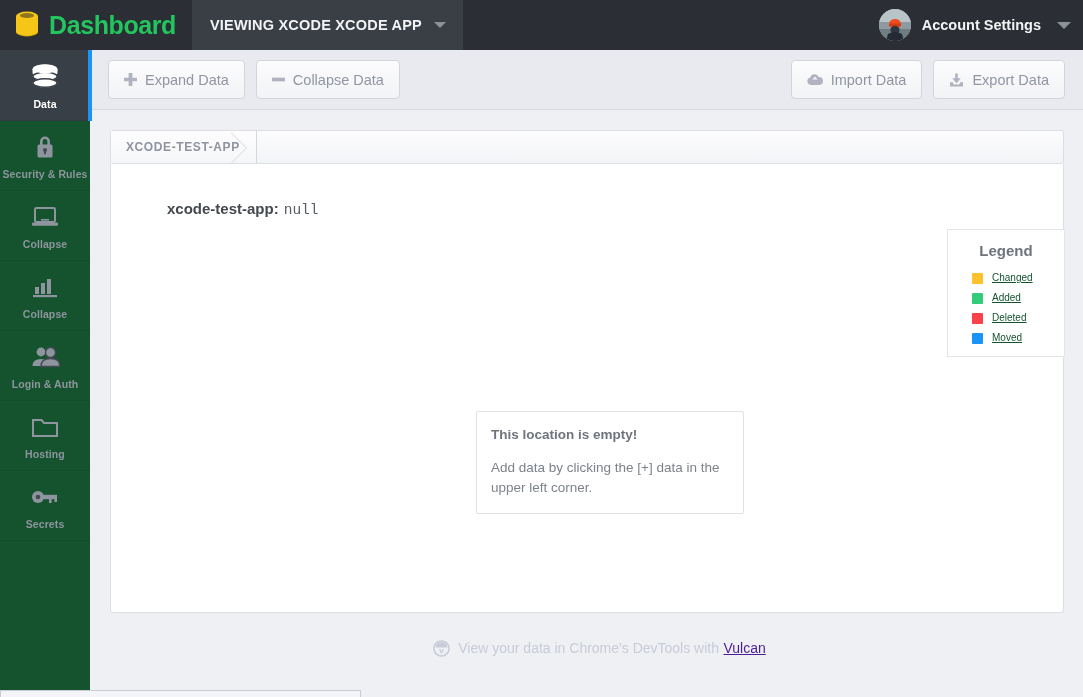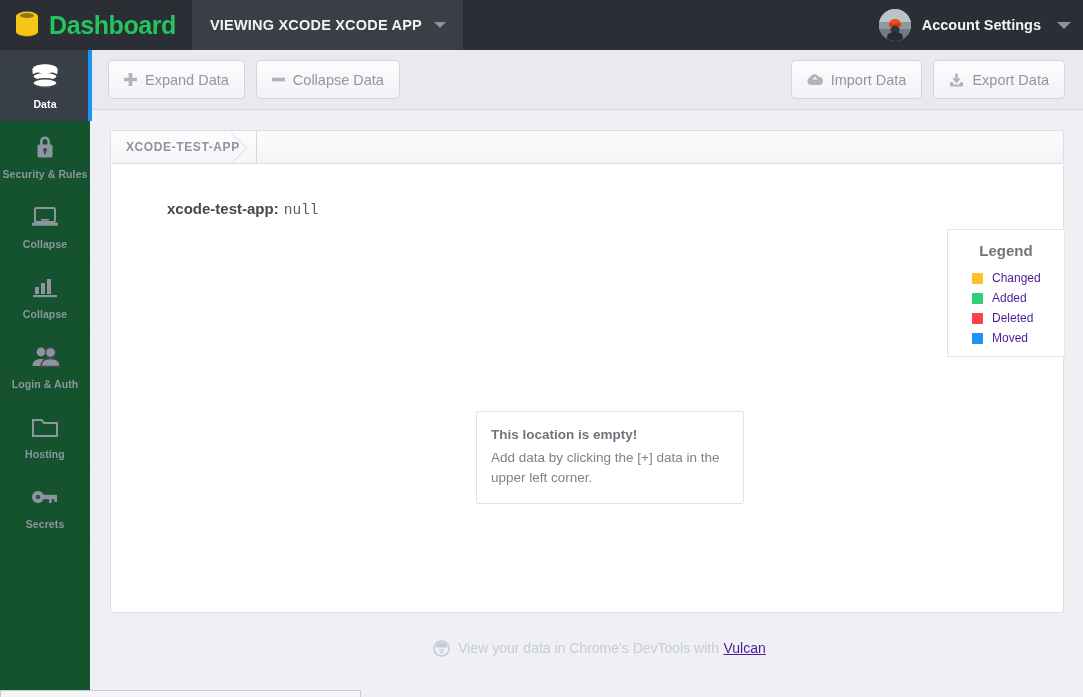--- a/index.html
+++ b/index.html
@@ -225,34 +225,34 @@
   .legend-row {
     display: flex; align-items: center;
     padding-left: 24px;
     height: 20px;
   }
   .legend-swatch {
     width: 11px; height: 11px; flex: none; margin-right: 9px;
     border-radius: 1px;
   }
   .legend-label {
-    color: #4c1d95; font-size: 12px; line-height: 1;
+    color: #14532d; font-size: 10px; line-height: 1; text-decoration: underline;
   }
 
   
   .empty-box {
     position: absolute; top: 247px; left: 365px;
     width: 268px;
     background: #ffffff;
     border: 1px solid #e0e2e7;
     border-radius: 2px;
     padding: 15px 14px 16px 14px;
   }
   .empty-title {
-    color: #6f747d; font-size: 13.5px; font-weight: bold; margin-bottom: 6px;
+    color: #6f747d; font-size: 13.5px; font-weight: bold; margin-bottom: 16px;
   }
   .empty-body {
     color: #7d828b; font-size: 13.5px; line-height: 1.45;
   }
 
   
   .footer {
     position: absolute; top: 528px; left: 12px;
     width: 991px;
     display: flex; align-items: center; justify-content: center;

